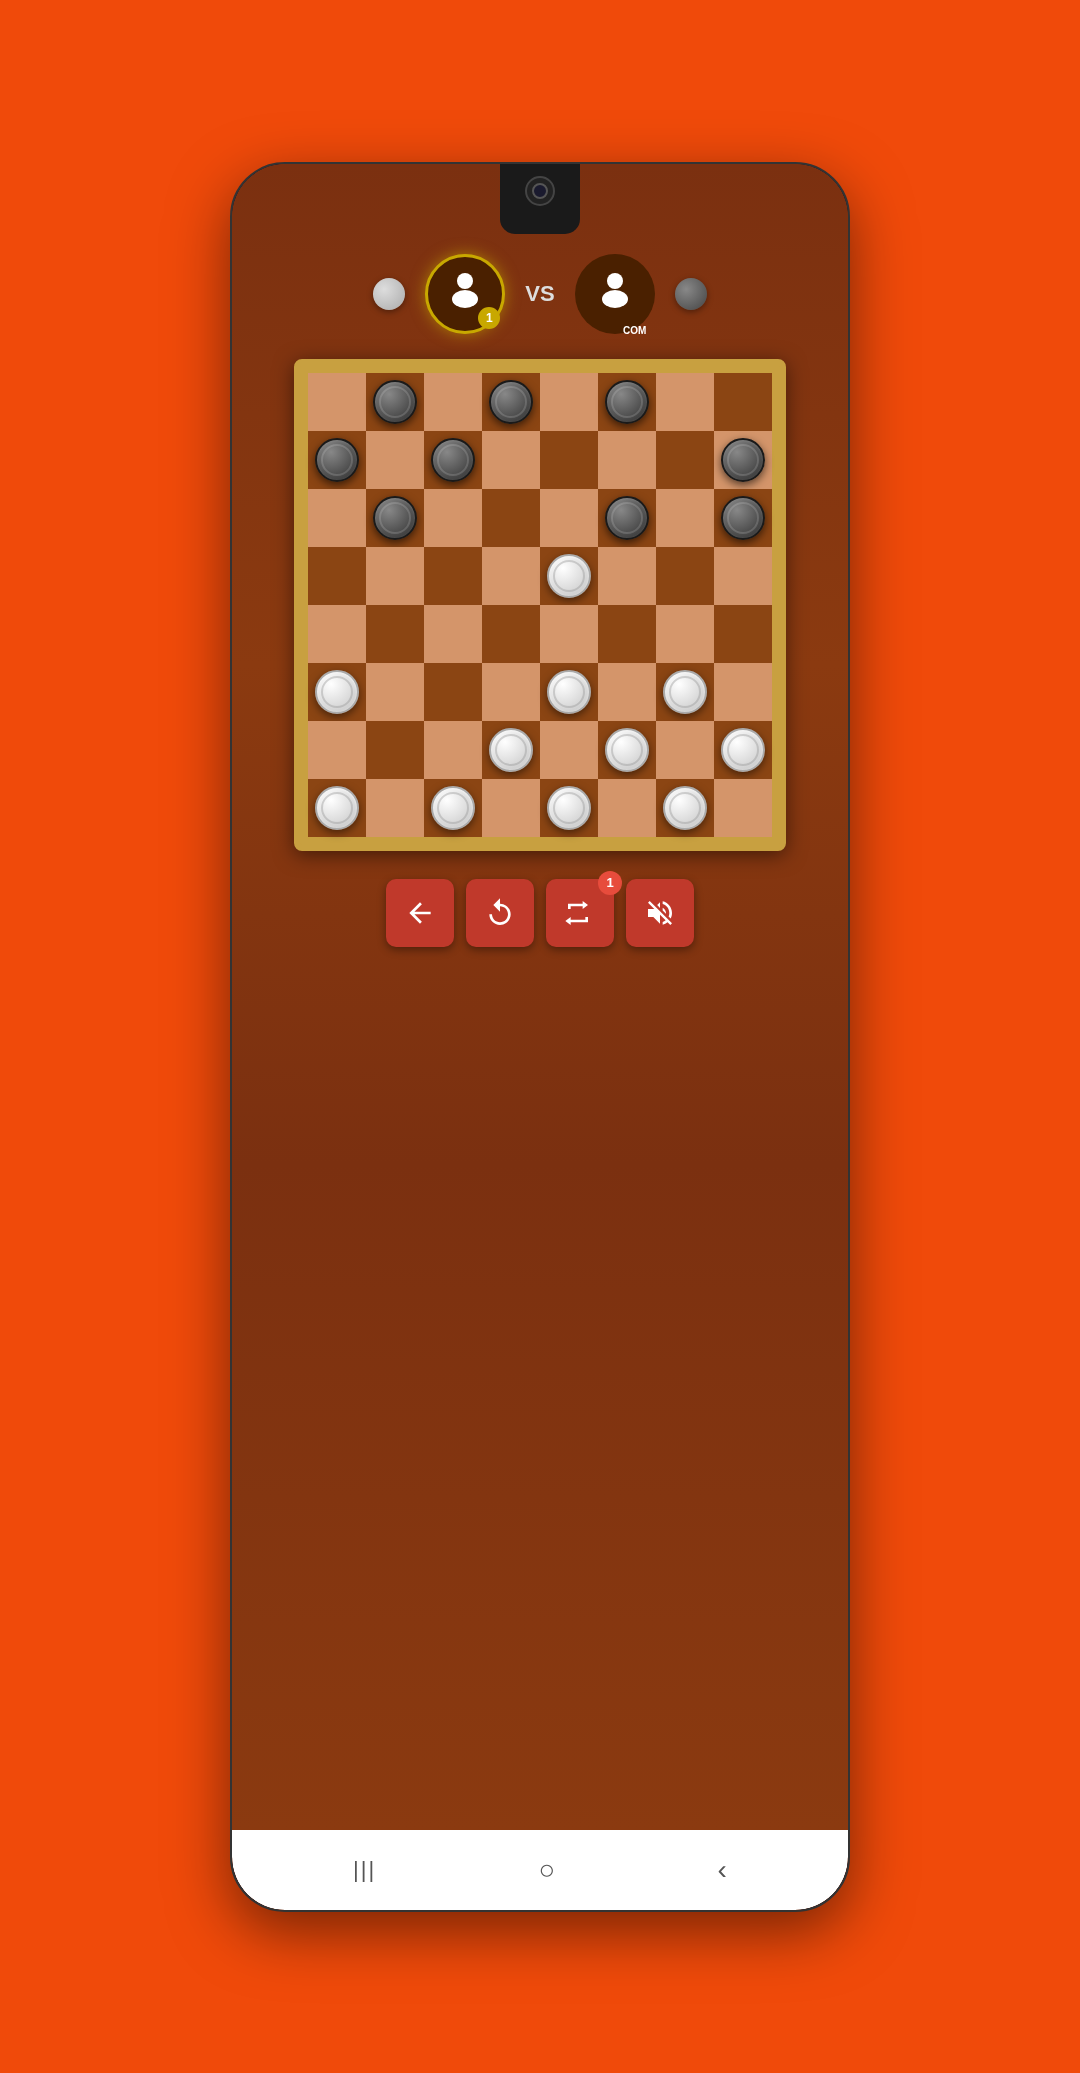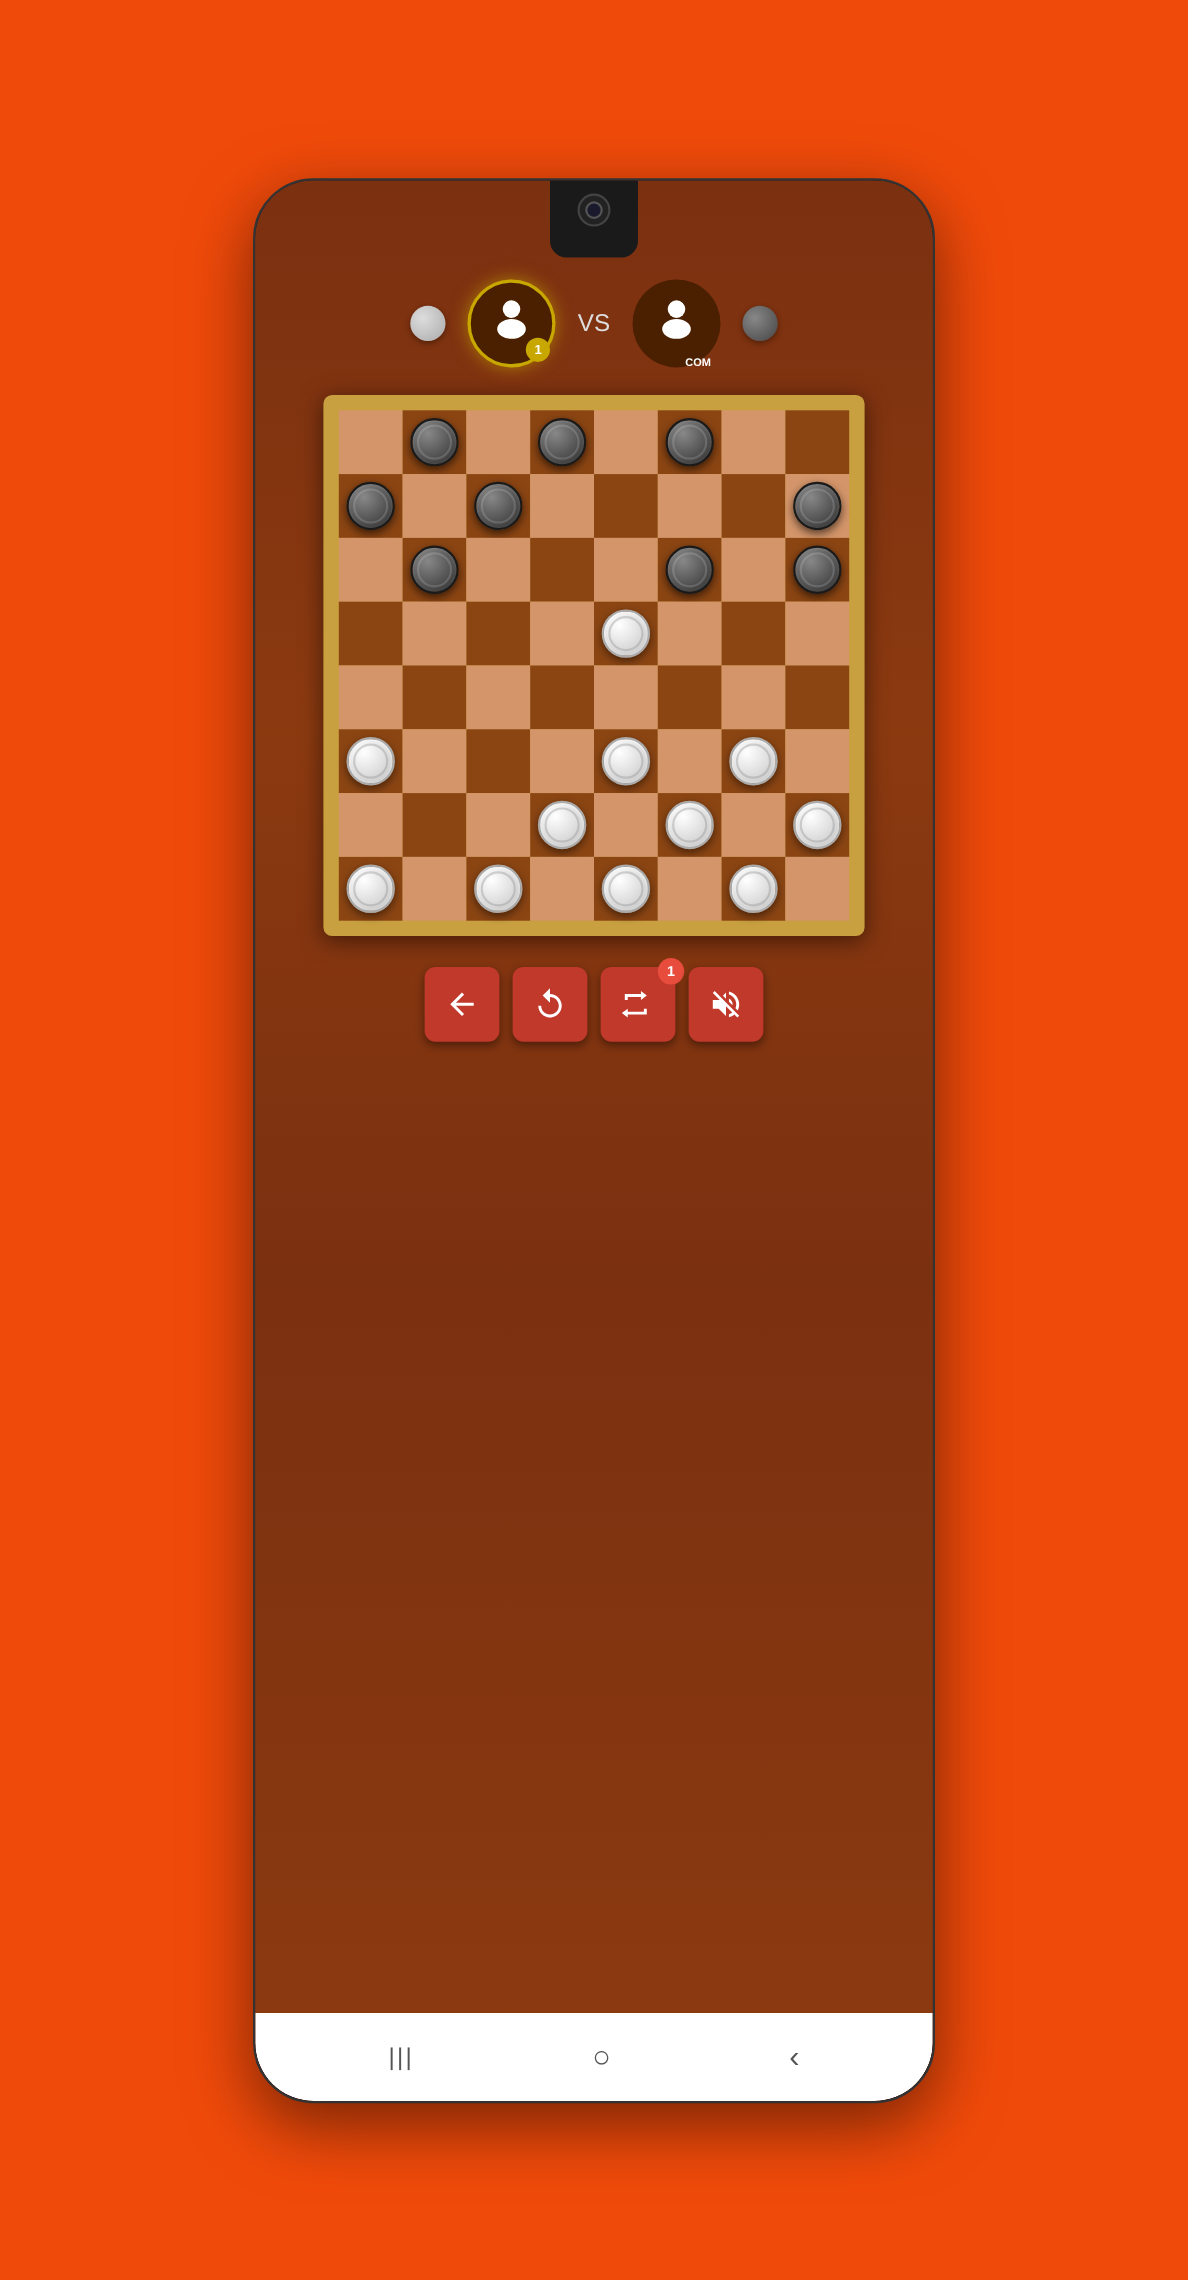--- a/index.html
+++ b/index.html
@@ -139,21 +139,21 @@
       align-items: center;
       justify-content: center;
       color: white;
       font-size: 12px;
       font-weight: bold;
     }
 
     .vs-text {
       color: #ddd;
       font-size: 22px;
-      font-weight: normal;
+      font-weight: bold;
     }
 
     .com-label {
       position: absolute;
       bottom: -2px;
       left: 50%;
       transform: translateX(-50%);
       color: white;
       font-size: 10px;
       font-weight: bold;

